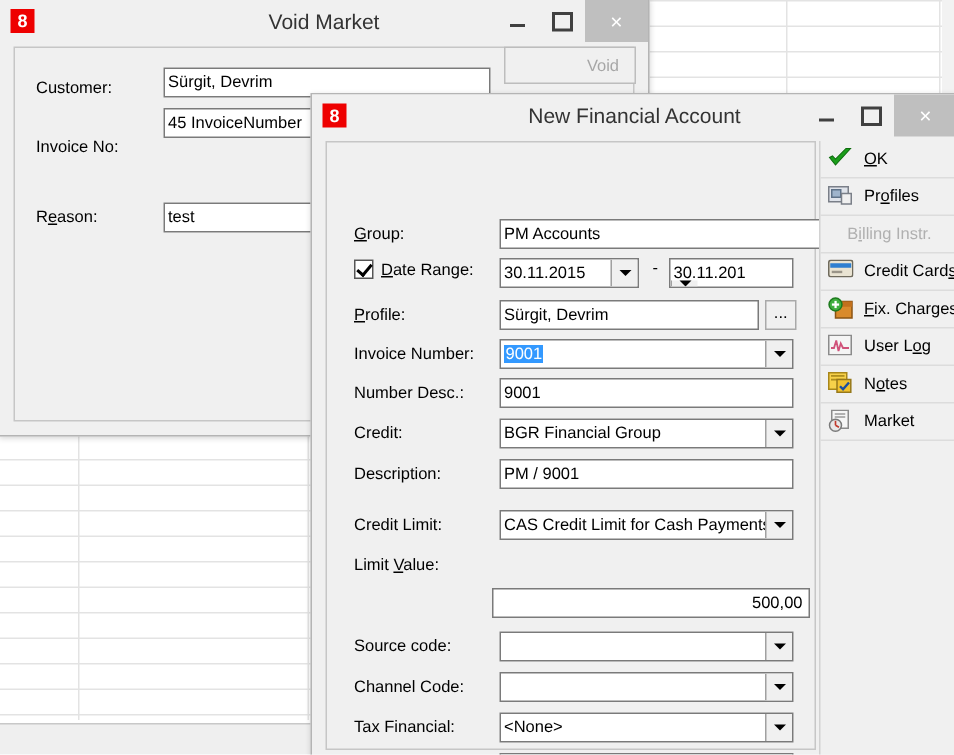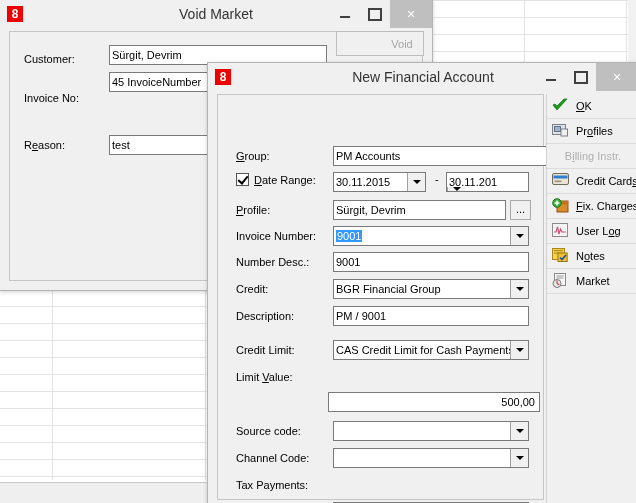--- a/index.html
+++ b/index.html
@@ -381,21 +381,27 @@
       </div>
 
       <span class="f-label" style="position:absolute; left:18px; top:357px;">Channel Code:</span>
       <div class="combo" style="position:absolute; left:115px; top:353px; width:196px;">
         <span class="val"></span>
         <span class="arrow">
             <i></i>
           </span>
       </div>
 
-      <span class="f-label" style="position:absolute; left:18px; top:384px;">Tax Payments:</span>
+      <span class="f-label" style="position:absolute; left:18px; top:384px;">Tax Financial:</span>
+      <div class="combo" style="position:absolute; left:115px; top:380px; width:196px;">
+        <span class="val">&lt;None&gt;</span>
+        <span class="arrow">
+            <i></i>
+          </span>
+      </div>
 
       <div class="combo" style="position:absolute; left:115px; top:407px; width:196px;">
         
         
       </div>
 
     </div>
 
     <div class="sidebar" style="left:338px; top:31px; width:92px; height:410px;" id="sidebar">
         <div class="side-item">

